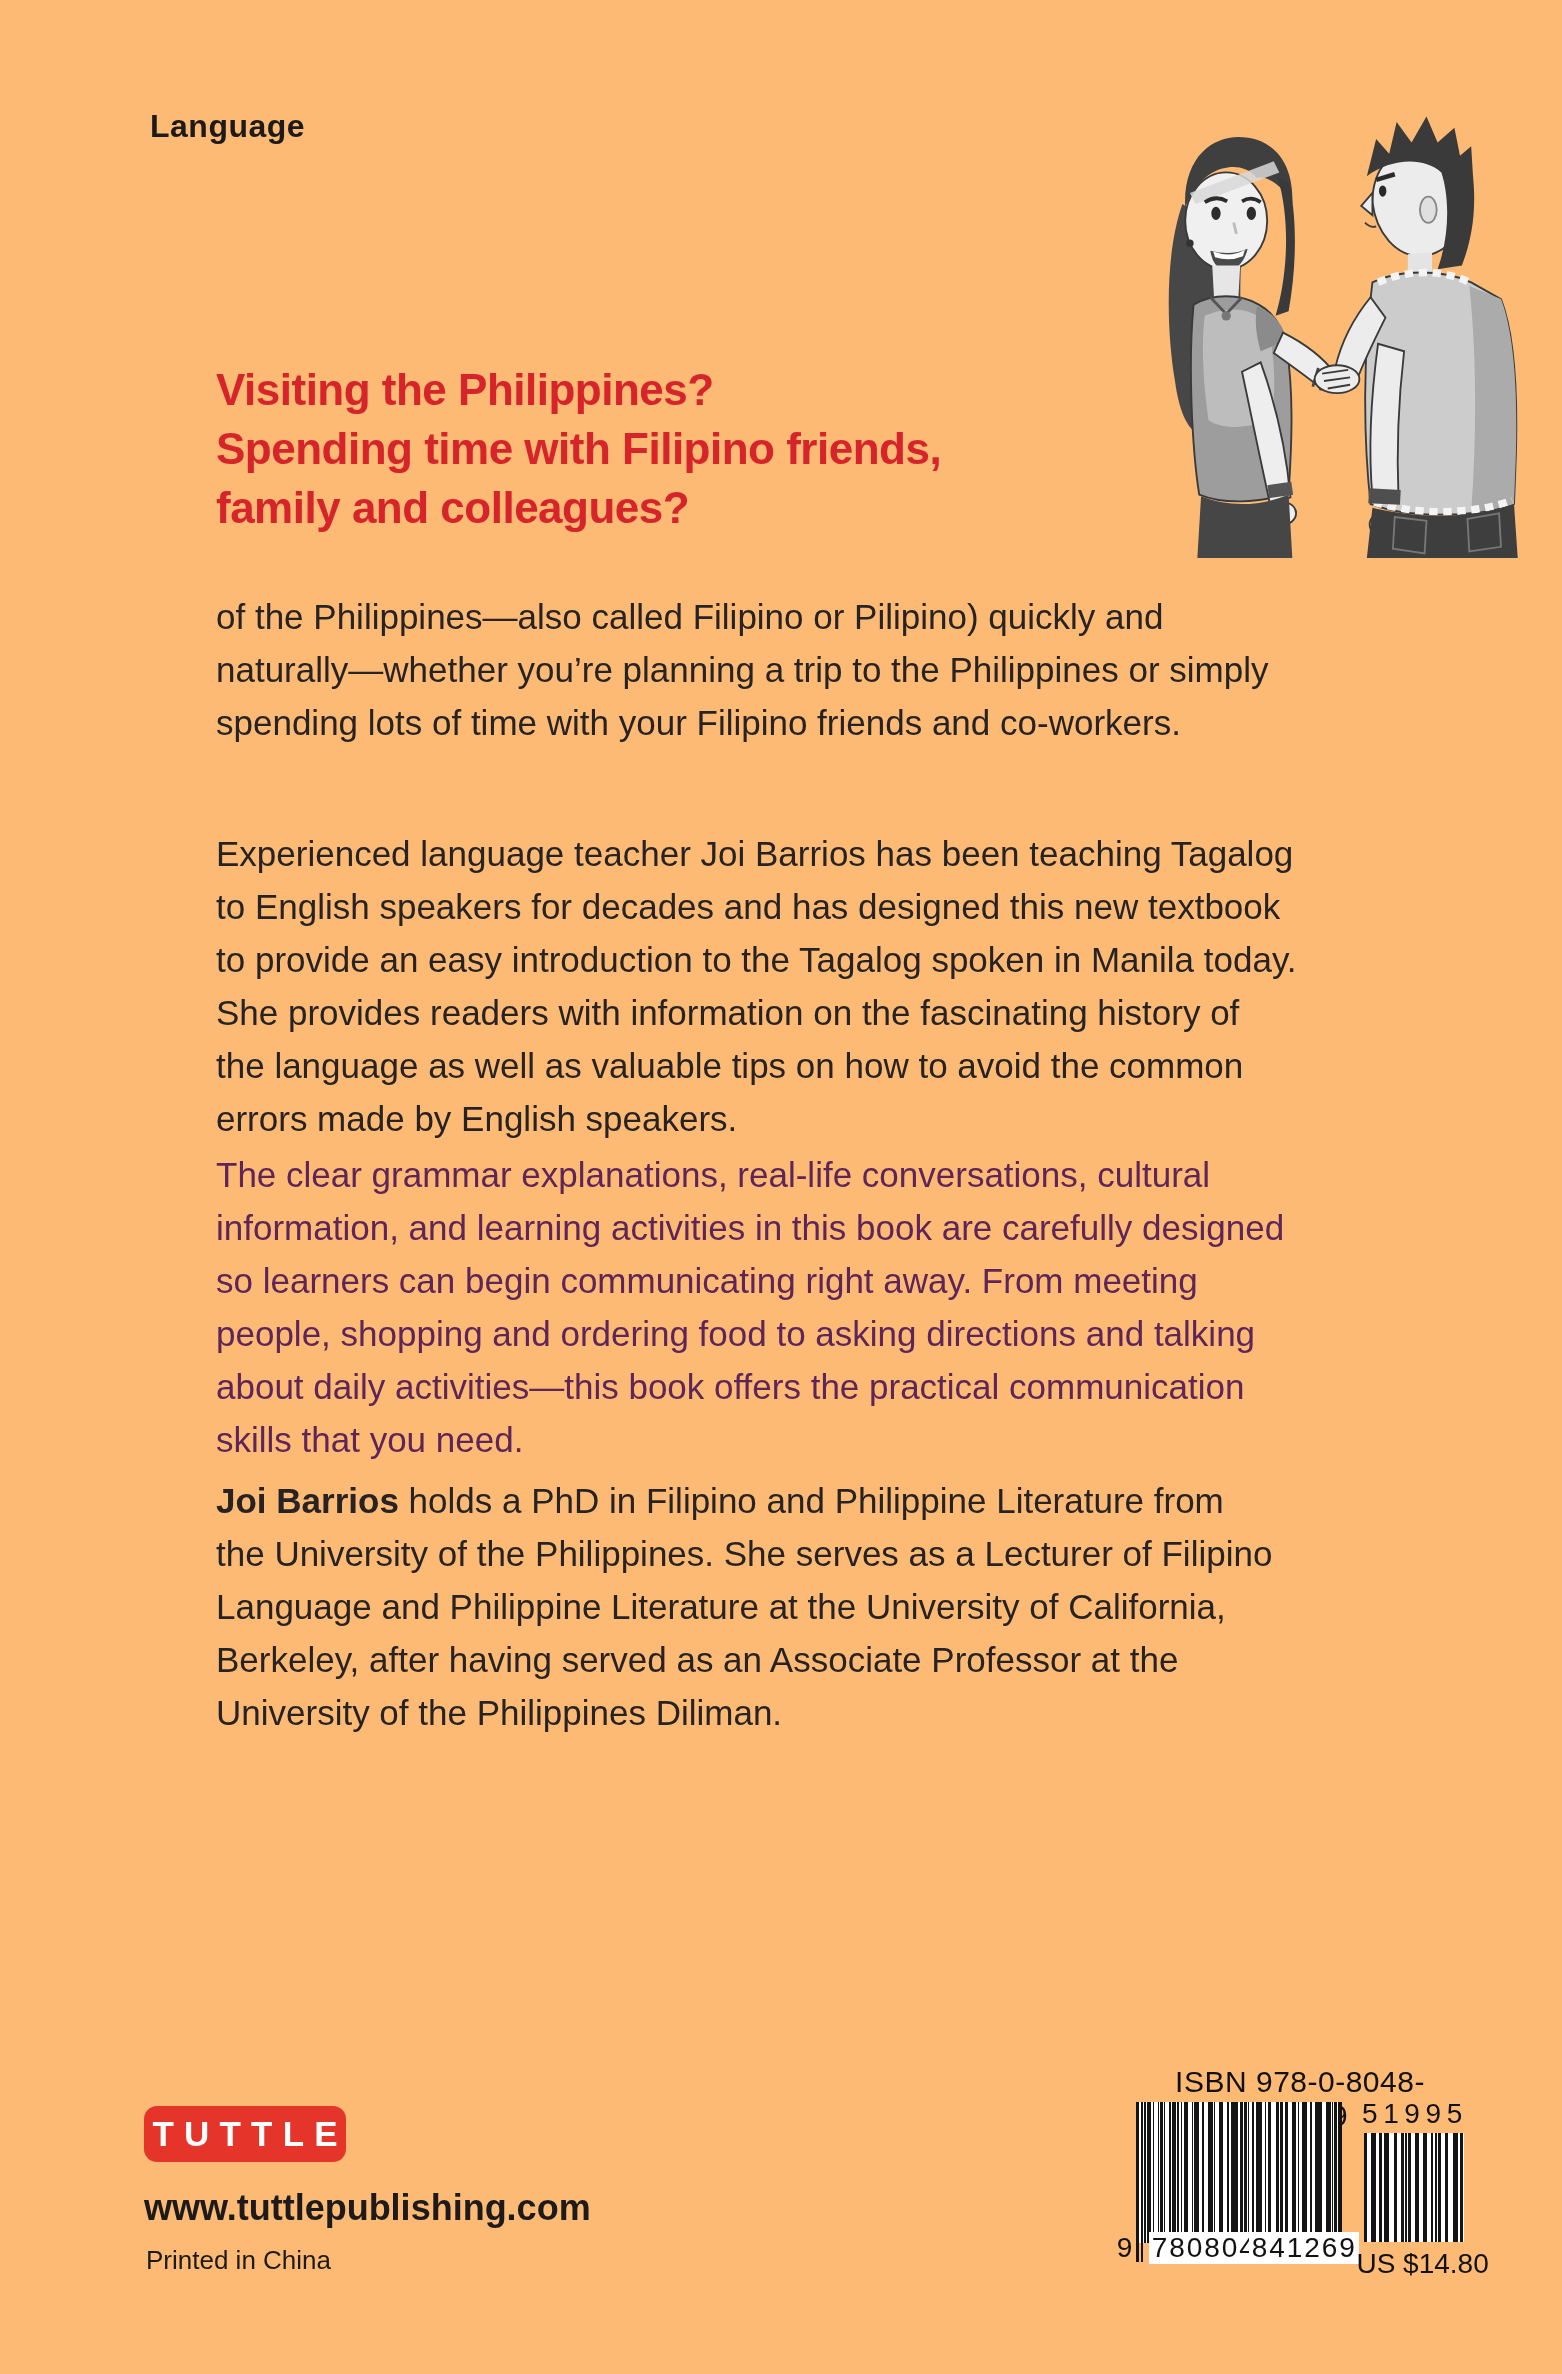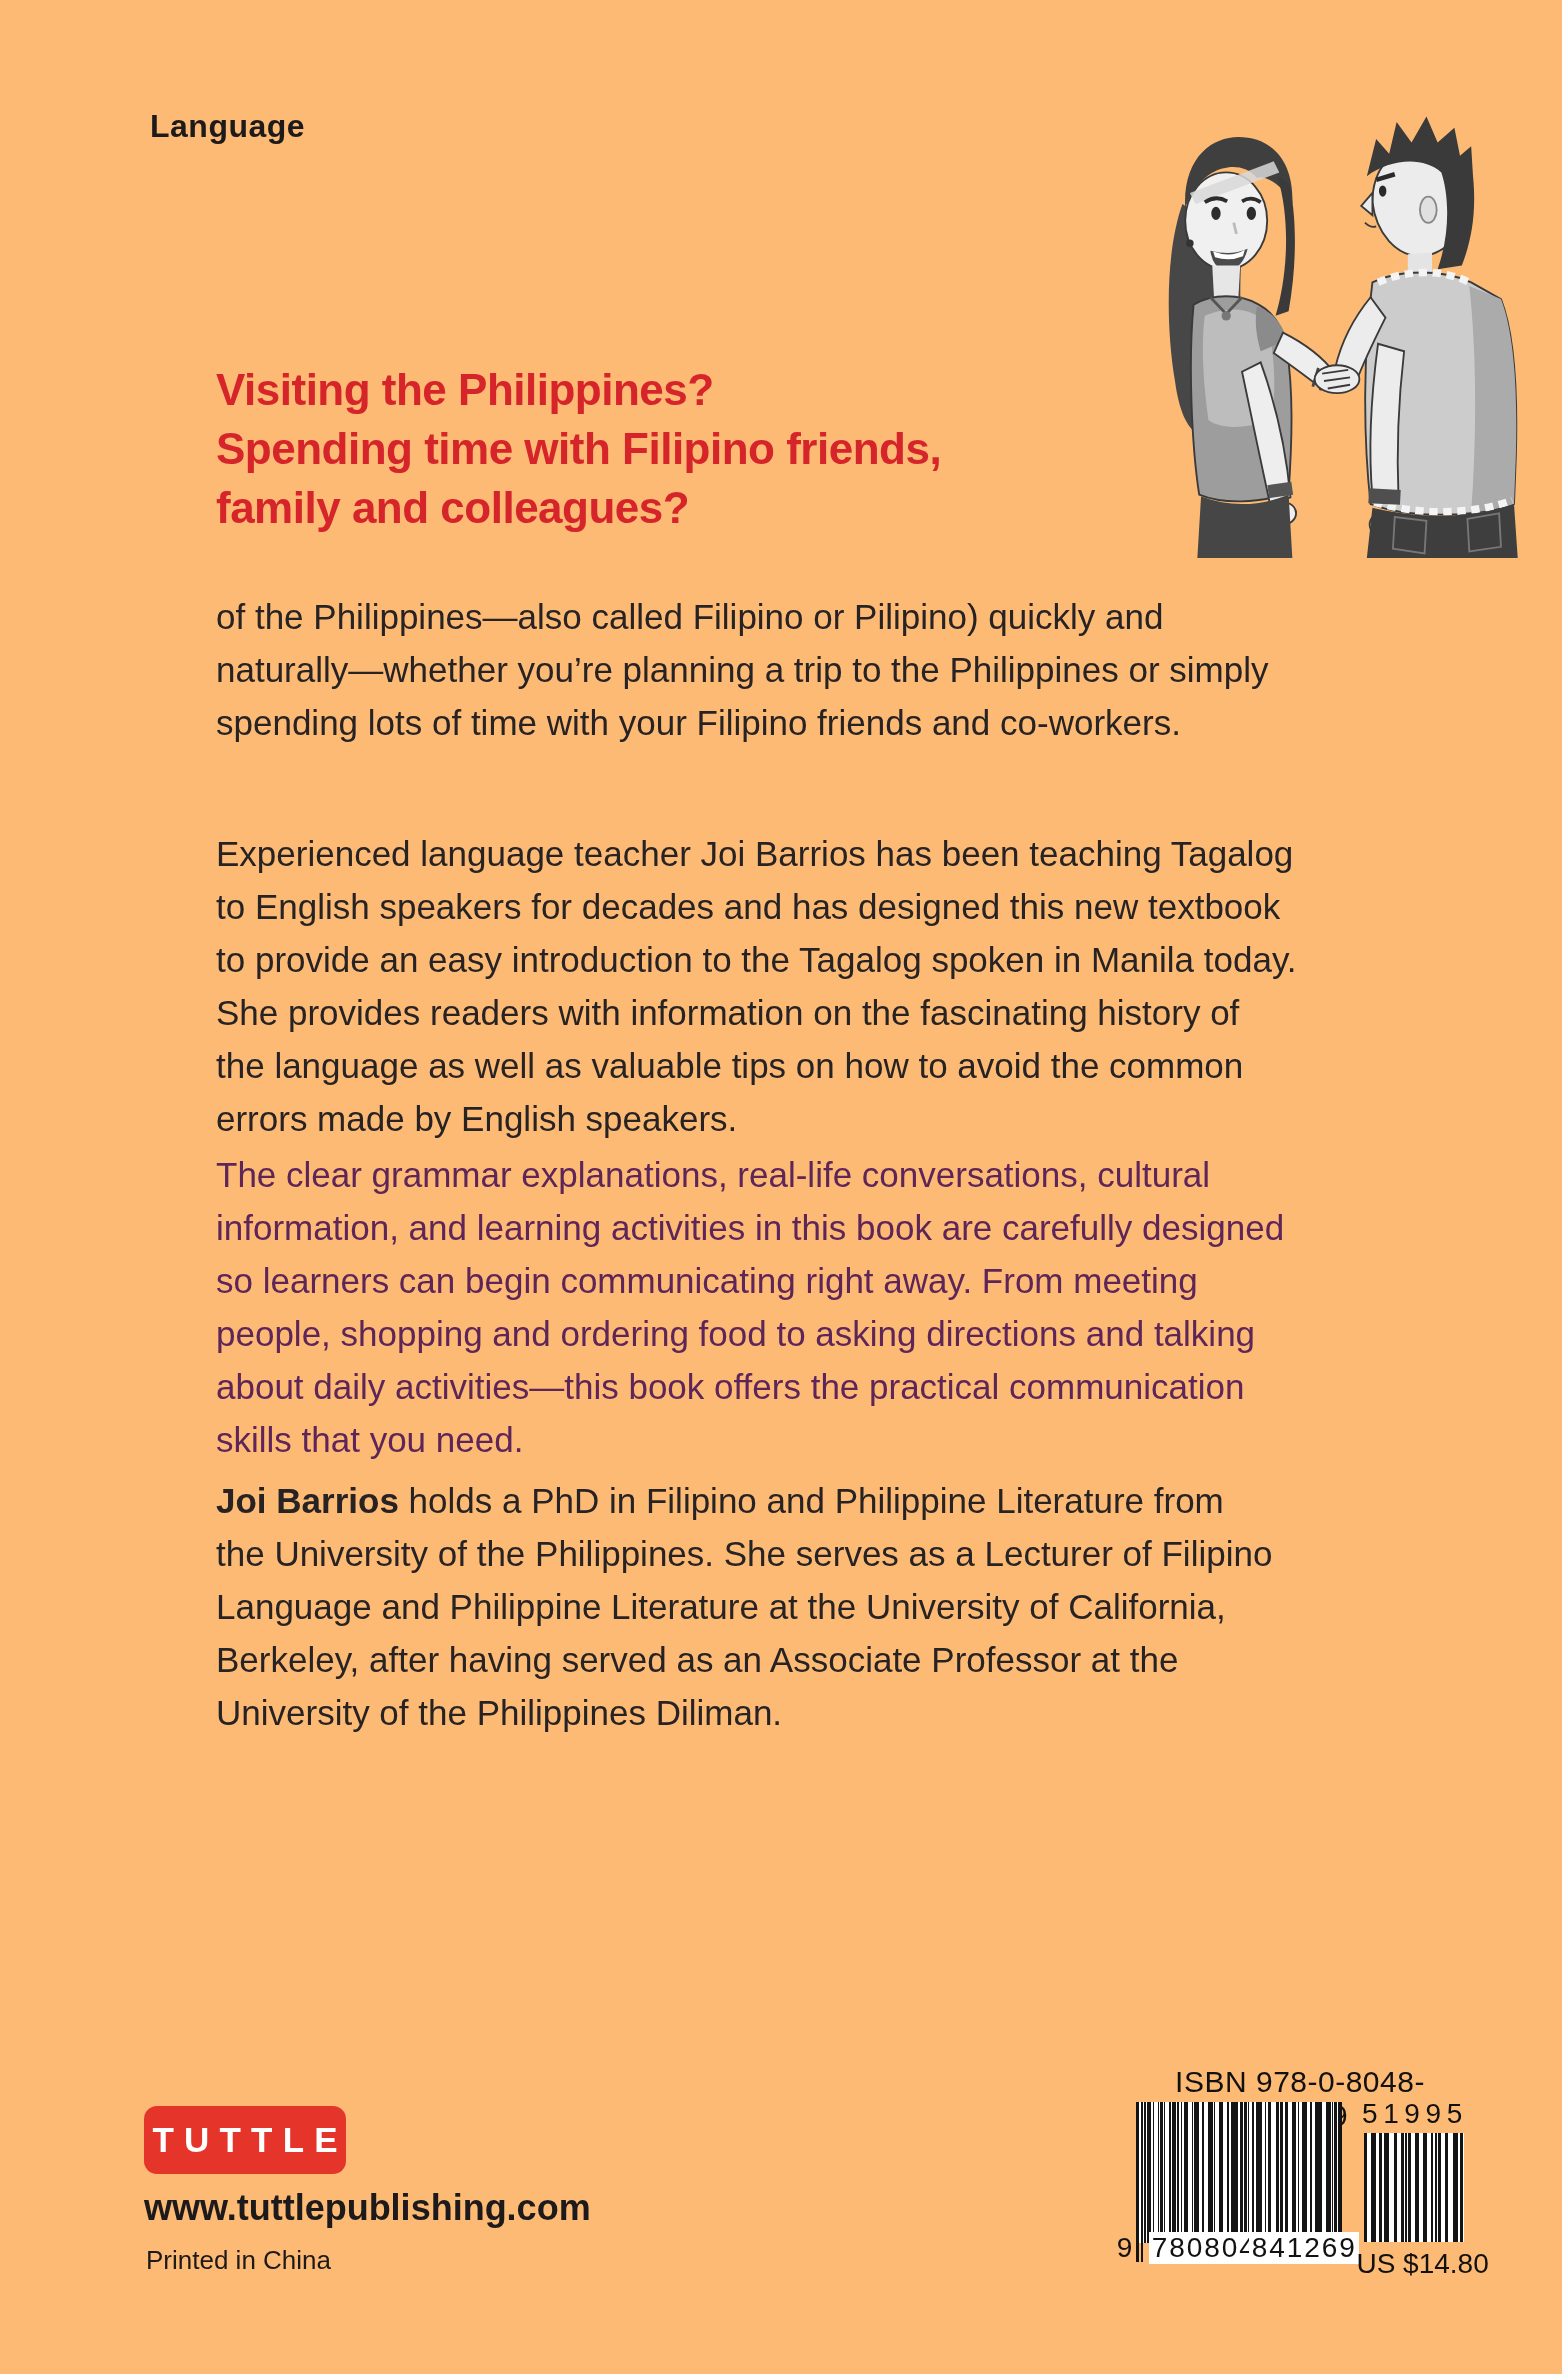--- a/index.html
+++ b/index.html
@@ -17,21 +17,21 @@
   .para{left:216px;font-size:35px;line-height:53px;font-weight:400;letter-spacing:0px;}
   .para .line{display:block;white-space:nowrap;}
   #para1{top:590px;}
   #para2{top:827px;}
   #para3{top:1148px;}
   #bio{top:1474px;}
   #bio .name{font-weight:700;}
   
   #illus{left:1099px;top:83px;width:450px;height:475px;}
   
-  #tuttle-logo{left:144px;top:2106px;width:202px;height:68px;border-radius:13px;
+  #tuttle-logo{left:144px;top:2106px;width:202px;height:56px;border-radius:13px;
     display:flex;align-items:center;justify-content:center;}
   #tuttle-logo span{color:#fff;font-size:35px;font-weight:700;letter-spacing:10.2px;text-indent:10.2px;}
   #website{left:144px;top:2187px;font-size:36px;font-weight:700;color:#1d1a1b;}
   #printed{left:146px;top:2245px;font-size:26px;color:#1d1a1b;}
   
   #isbn-label{left:1136px;top:2065px;width:328px;text-align:center;font-size:30px;letter-spacing:0.5px;color:#111;}
   .bars{
     background-image:
       repeating-linear-gradient(90deg,#141414 0 1.9px,transparent 1.9px 8.3px),
       repeating-linear-gradient(90deg,#141414 0 2.8px,transparent 2.8px 12px),

